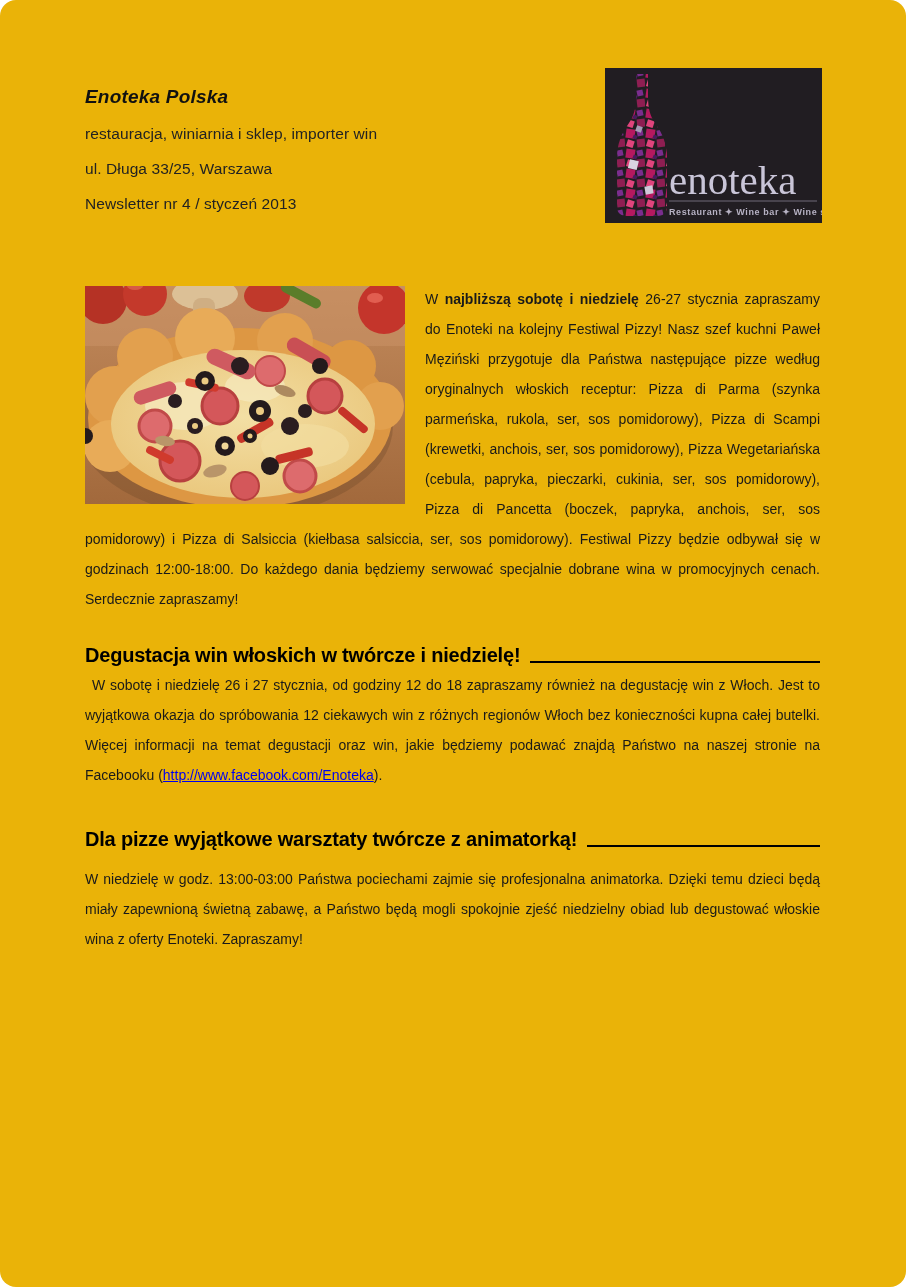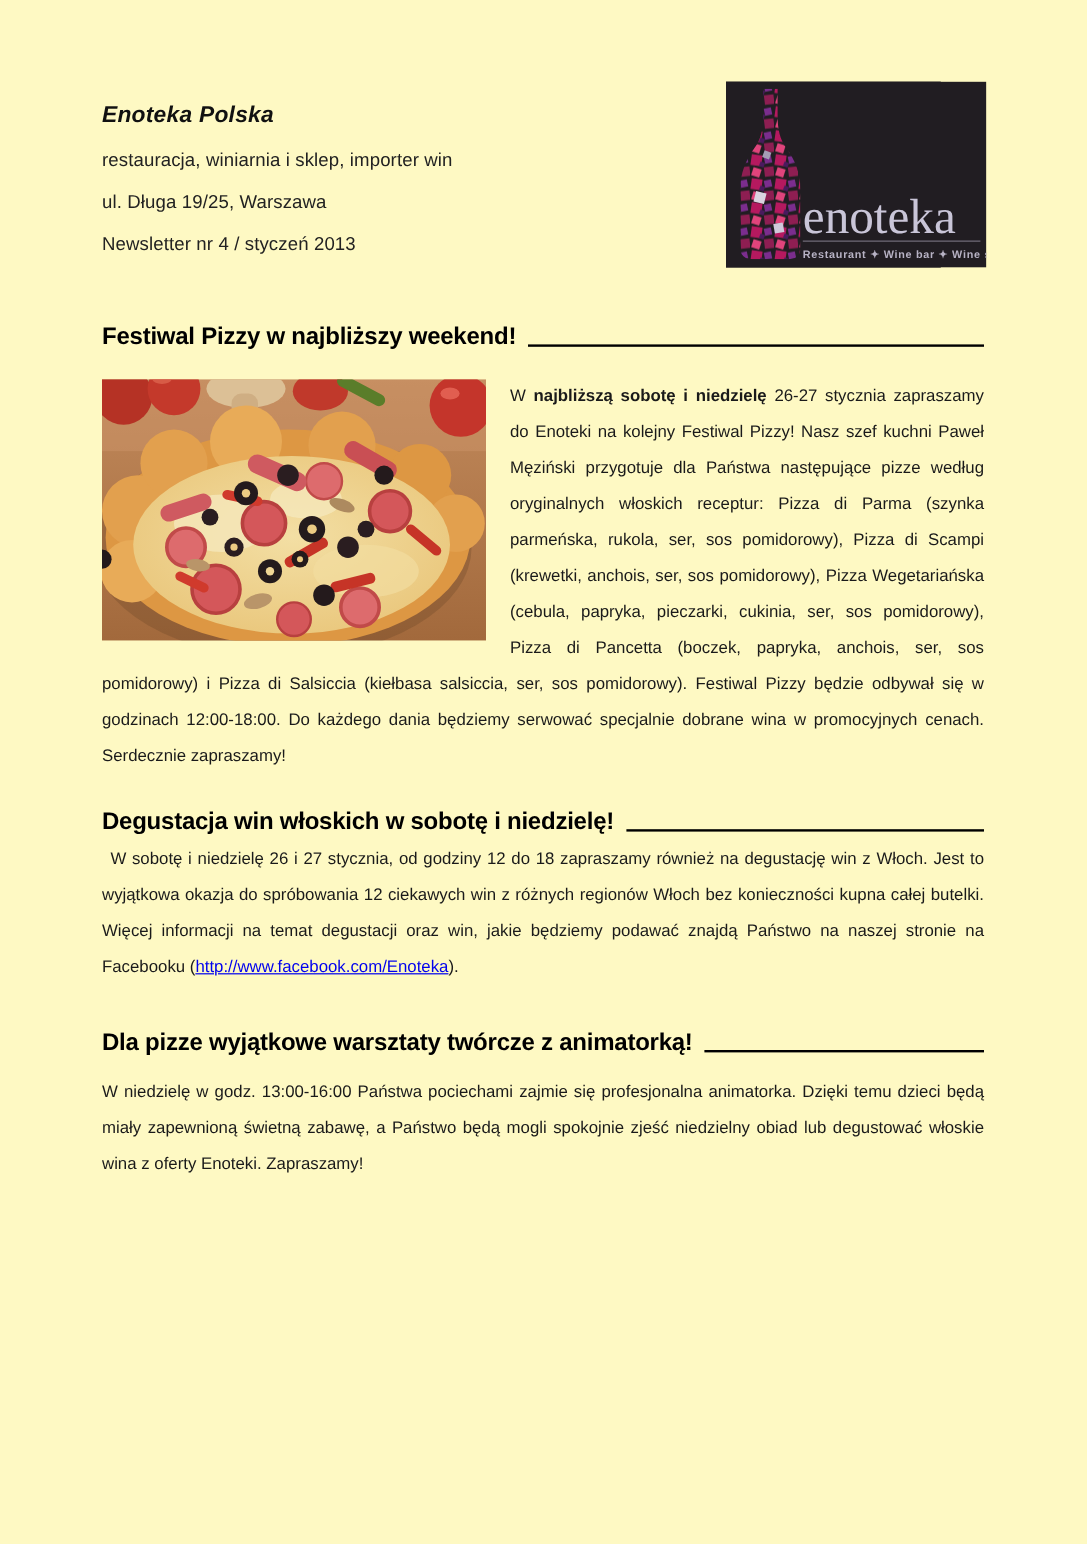--- a/index.html
+++ b/index.html
@@ -1,18 +1,18 @@
 <!DOCTYPE html>
 <html lang="pl"><head>
 <meta charset="utf-8">
 <style>
   html,body { margin:0; padding:0; background:#ffffff; }
   .page {
-    position:relative; width:906px; height:1287px; background:#fef9c3;
-    font-family:"Liberation Sans", sans-serif; color:#1a1a1a; overflow:hidden;
+    position:relative; width:906px; height:1287px; background:#eab308;
+    font-family:"Liberation Sans", sans-serif; color:#1a1a1a; overflow:hidden;border-radius:16px;
   }
 
   
   .masthead-text { position:absolute; left:85px; top:86px; width:440px; }
   .masthead-name {
     font-size:19px; font-weight:bold; font-style:italic; color:#111; letter-spacing:0.2px;
   }
   .masthead-line {
     font-size:15.5px; color:#222; margin-top:17px; letter-spacing:0.1px;
   }
@@ -54,21 +54,21 @@
   .clear { clear:both; }
 </style>
 </head>
 <body>
 
 <div class="page">
 
   <div class="masthead-text">
     <div class="masthead-name">Enoteka Polska</div>
     <div class="masthead-line">restauracja, winiarnia i sklep, importer win</div>
-    <div class="masthead-line">ul. Długa 19/25, Warszawa</div>
+    <div class="masthead-line">ul. Długa 33/25, Warszawa</div>
     <div class="masthead-line">Newsletter nr 4 / styczeń 2013</div>
   </div>
 
   <div class="logo-box">
     <svg width="217" height="155" viewBox="0 0 217 155">
       <defs>
         <pattern id="mz" width="20" height="20" patternUnits="userSpaceOnUse">
           <rect x="1" y="1" width="9" height="9" fill="#b5195f" transform="rotate(8 5 5)"></rect>
           <rect x="12" y="2" width="6" height="6" fill="#7b2d8e" transform="rotate(-12 15 5)"></rect>
           <rect x="2" y="12" width="7" height="7" fill="#e0447c" transform="rotate(18 5 15)"></rect>
@@ -87,24 +87,20 @@
       <rect x="40" y="118" width="8" height="8" fill="#cfc9da" transform="rotate(-10 44 122)"></rect>
       <rect x="31" y="58" width="6" height="6" fill="#a59cb5" transform="rotate(20 34 61)"></rect>
       <text x="64" y="126" font-family="Liberation Serif, serif" font-size="41" fill="#c9c5d8">enoteka</text>
       <line x1="64" y1="133" x2="212" y2="133" stroke="#716b78" stroke-width="1"></line>
       <text x="64" y="147" font-family="Liberation Sans, sans-serif" font-size="9" font-weight="bold" letter-spacing="0.6" fill="#b7b2c4">Restaurant ✦ Wine bar ✦ Wine shop</text>
     </svg>
   </div>
 
   <div class="doc-body">
 
-    <div class="sec-heading">
-      <span>Festiwal Pizzy w najbliższy weekend!</span>
-      <span class="rule"></span>
-    </div>
 
     <div class="content-festival">
       <div class="pizza-photo">
         <svg width="320" height="218" viewBox="0 0 320 218">
           <defs>
             <linearGradient id="wood" x1="0" y1="0" x2="0" y2="1">
               <stop offset="0" stop-color="#c28a5c"></stop>
               <stop offset="1" stop-color="#a2693c"></stop>
             </linearGradient>
             <radialGradient id="cheese" cx="0.5" cy="0.45" r="0.7">
@@ -181,25 +177,25 @@
           <ellipse cx="130" cy="185" rx="12" ry="6" fill="#b99569" transform="rotate(-15 130 185)"></ellipse>
           <ellipse cx="200" cy="105" rx="11" ry="5" fill="#ad8a5f" transform="rotate(20 200 105)"></ellipse>
           <ellipse cx="80" cy="155" rx="10" ry="5" fill="#b99569" transform="rotate(8 80 155)"></ellipse>
         </svg>
       </div>
       <p class="body-text"><span>W </span><b>najbliższą sobotę i niedzielę</b><span> 26-27 stycznia zapraszamy do Enoteki na kolejny Festiwal Pizzy! Nasz szef kuchni Paweł Męziński przygotuje dla Państwa następujące pizze według oryginalnych włoskich receptur: Pizza di Parma (szynka parmeńska, rukola, ser, sos pomidorowy), Pizza di Scampi (krewetki, anchois, ser, sos pomidorowy), Pizza Wegetariańska (cebula, papryka, pieczarki, cukinia, ser, sos pomidorowy), Pizza di Pancetta (boczek, papryka, anchois, ser, sos pomidorowy) i Pizza di Salsiccia (kiełbasa salsiccia, ser, sos pomidorowy). Festiwal Pizzy będzie odbywał się w godzinach 12:00-18:00. Do każdego dania będziemy serwować specjalnie dobrane wina w promocyjnych cenach. Serdecznie zapraszamy!</span></p>
       <div class="clear"></div>
     </div>
 
     <div class="sec-heading heading-tasting">
-      <span>Degustacja win włoskich w sobotę i niedzielę!</span>
+      <span>Degustacja win włoskich w twórcze i niedzielę!</span>
       <span class="rule"></span>
     </div>
     <p class="body-text para-tasting"><span>W sobotę i niedzielę 26 i 27 stycznia, od godziny 12 do 18 zapraszamy również na degustację win z Włoch. Jest to wyjątkowa okazja do spróbowania 12 ciekawych win z różnych regionów Włoch bez konieczności kupna całej butelki. Więcej informacji na temat degustacji oraz win, jakie będziemy podawać znajdą Państwo na naszej stronie na Facebooku (</span><a class="fb-link" href="#">http://www.facebook.com/Enoteka</a><span>).</span></p>
 
     <div class="sec-heading heading-kids">
       <span>Dla pizze wyjątkowe warsztaty twórcze z animatorką!</span>
       <span class="rule"></span>
     </div>
-    <p class="body-text para-kids">W niedzielę w godz. 13:00-16:00 Państwa pociechami zajmie się profesjonalna animatorka. Dzięki temu dzieci będą miały zapewnioną świetną zabawę, a Państwo będą mogli spokojnie zjeść niedzielny obiad lub degustować włoskie wina z oferty Enoteki. Zapraszamy!</p>
+    <p class="body-text para-kids">W niedzielę w godz. 13:00-03:00 Państwa pociechami zajmie się profesjonalna animatorka. Dzięki temu dzieci będą miały zapewnioną świetną zabawę, a Państwo będą mogli spokojnie zjeść niedzielny obiad lub degustować włoskie wina z oferty Enoteki. Zapraszamy!</p>
 
   </div>
 </div>
 
 </body></html>

